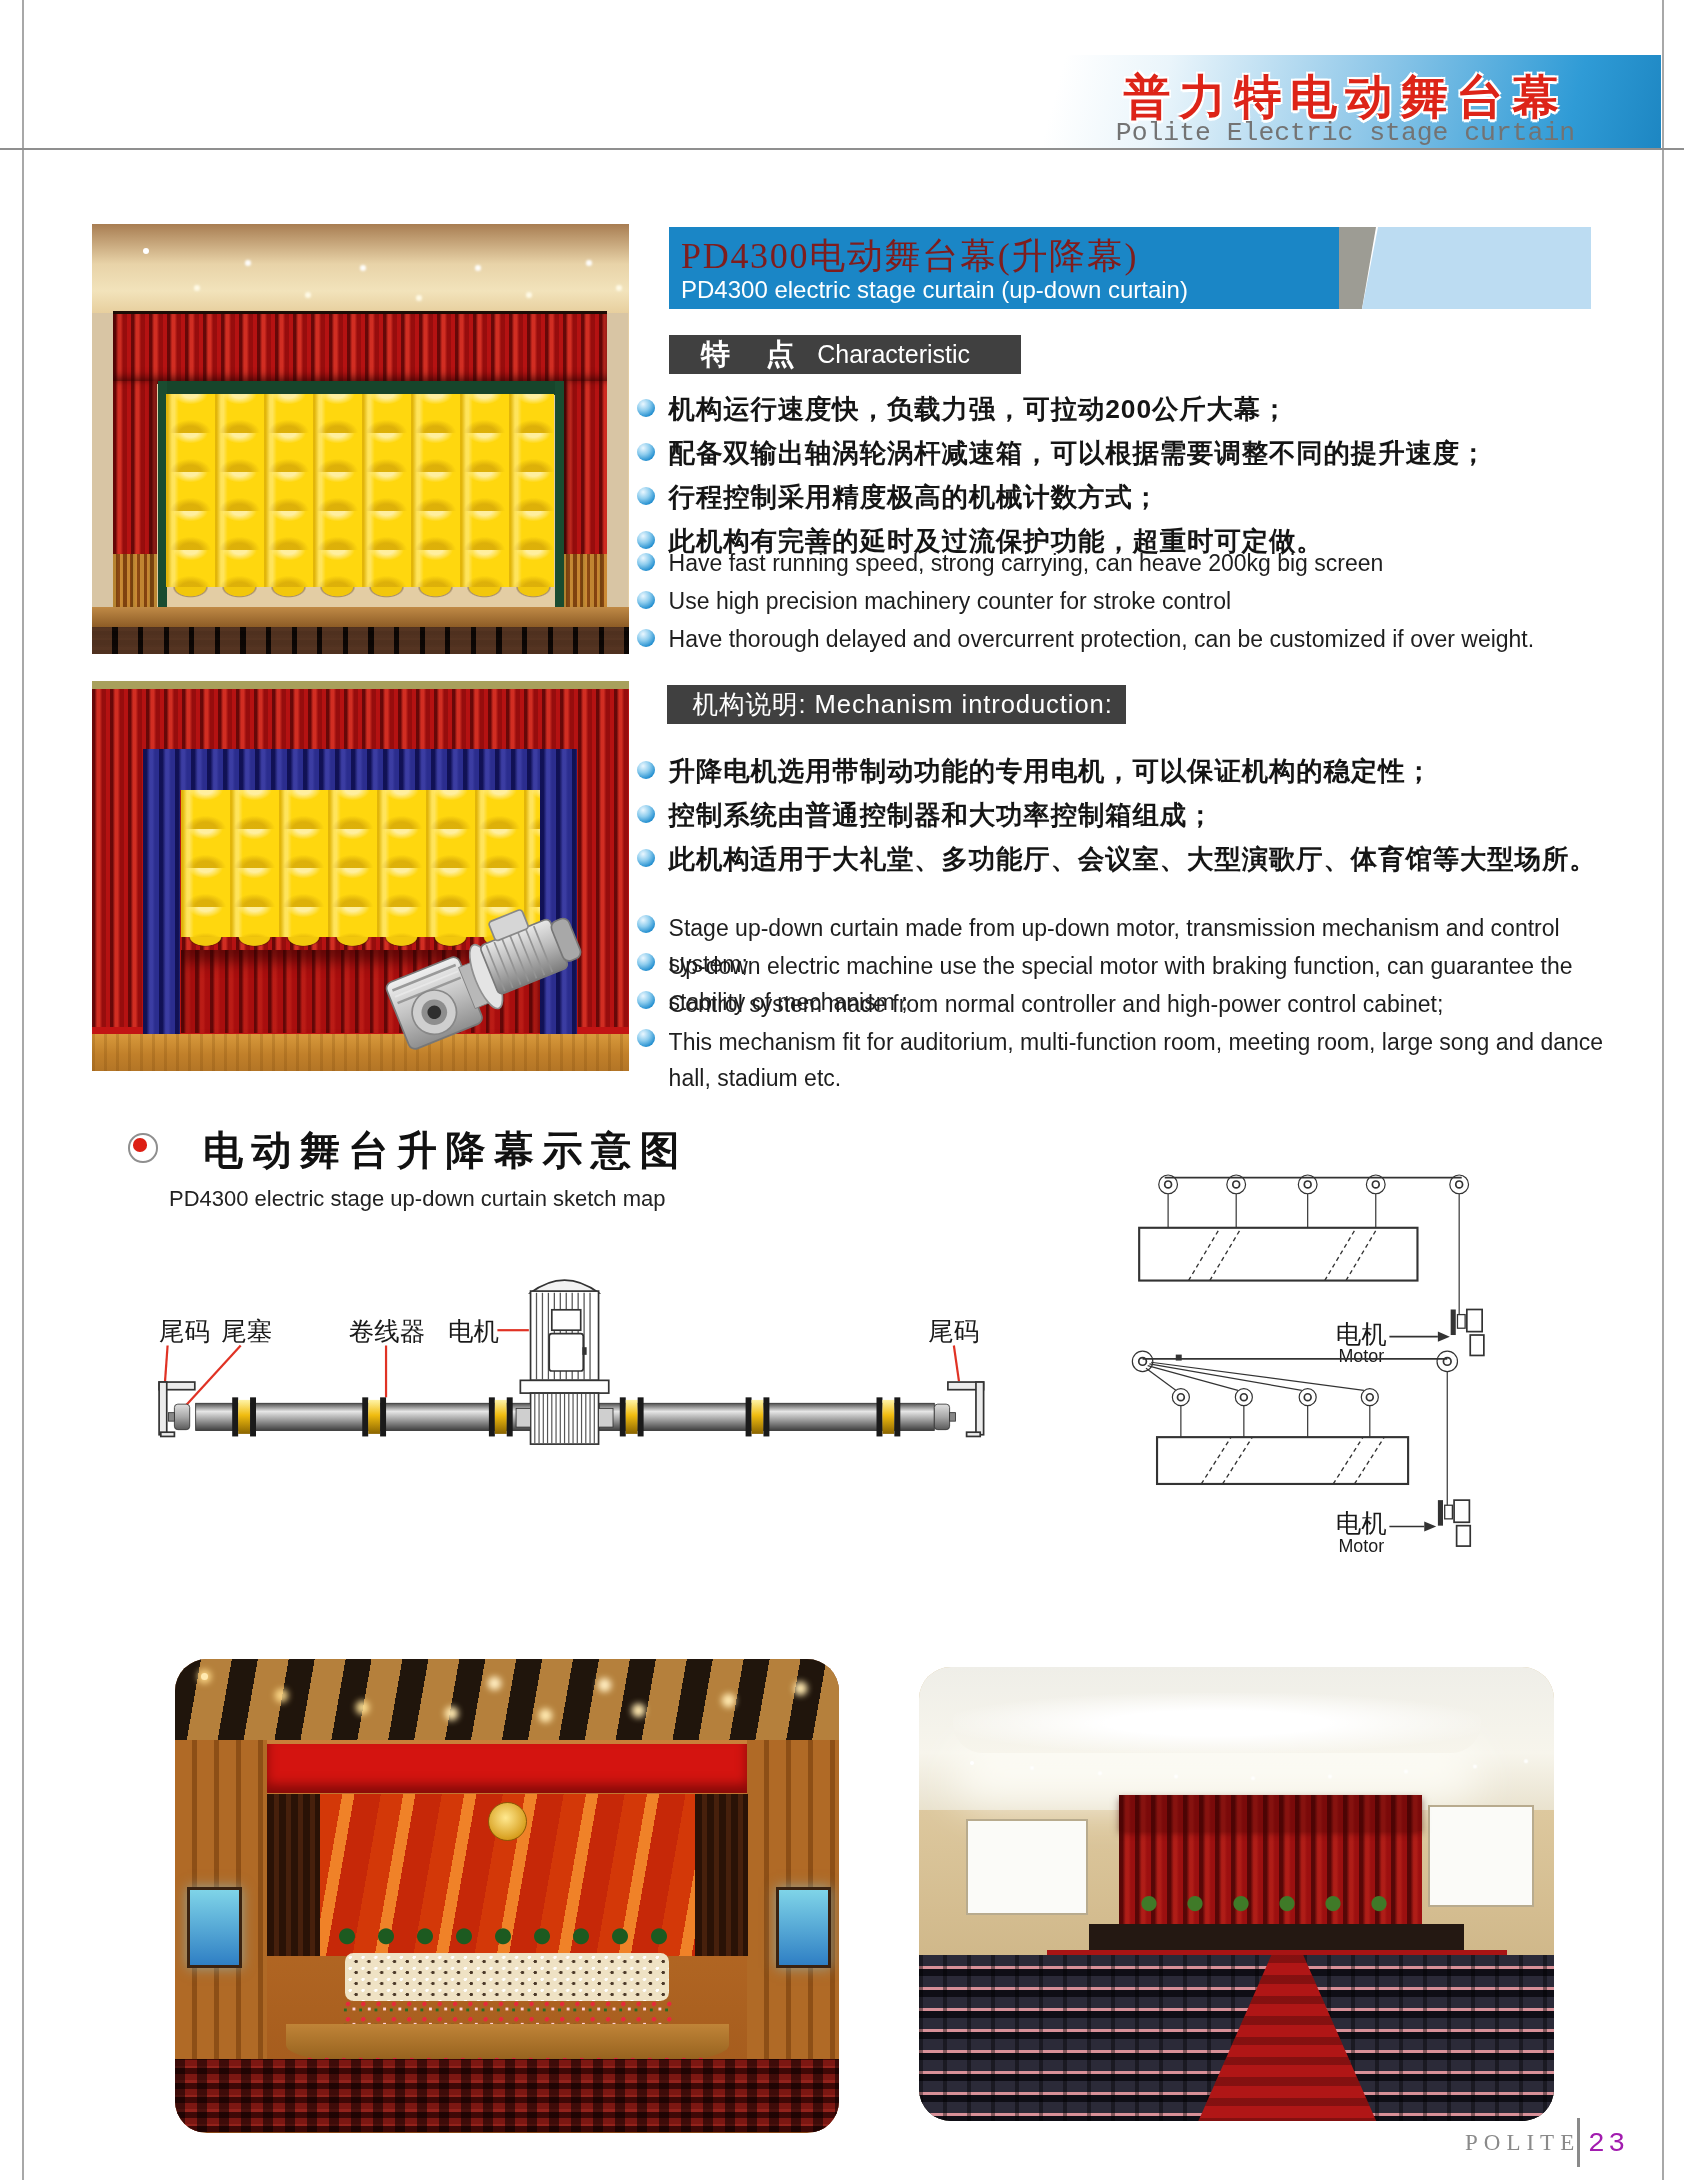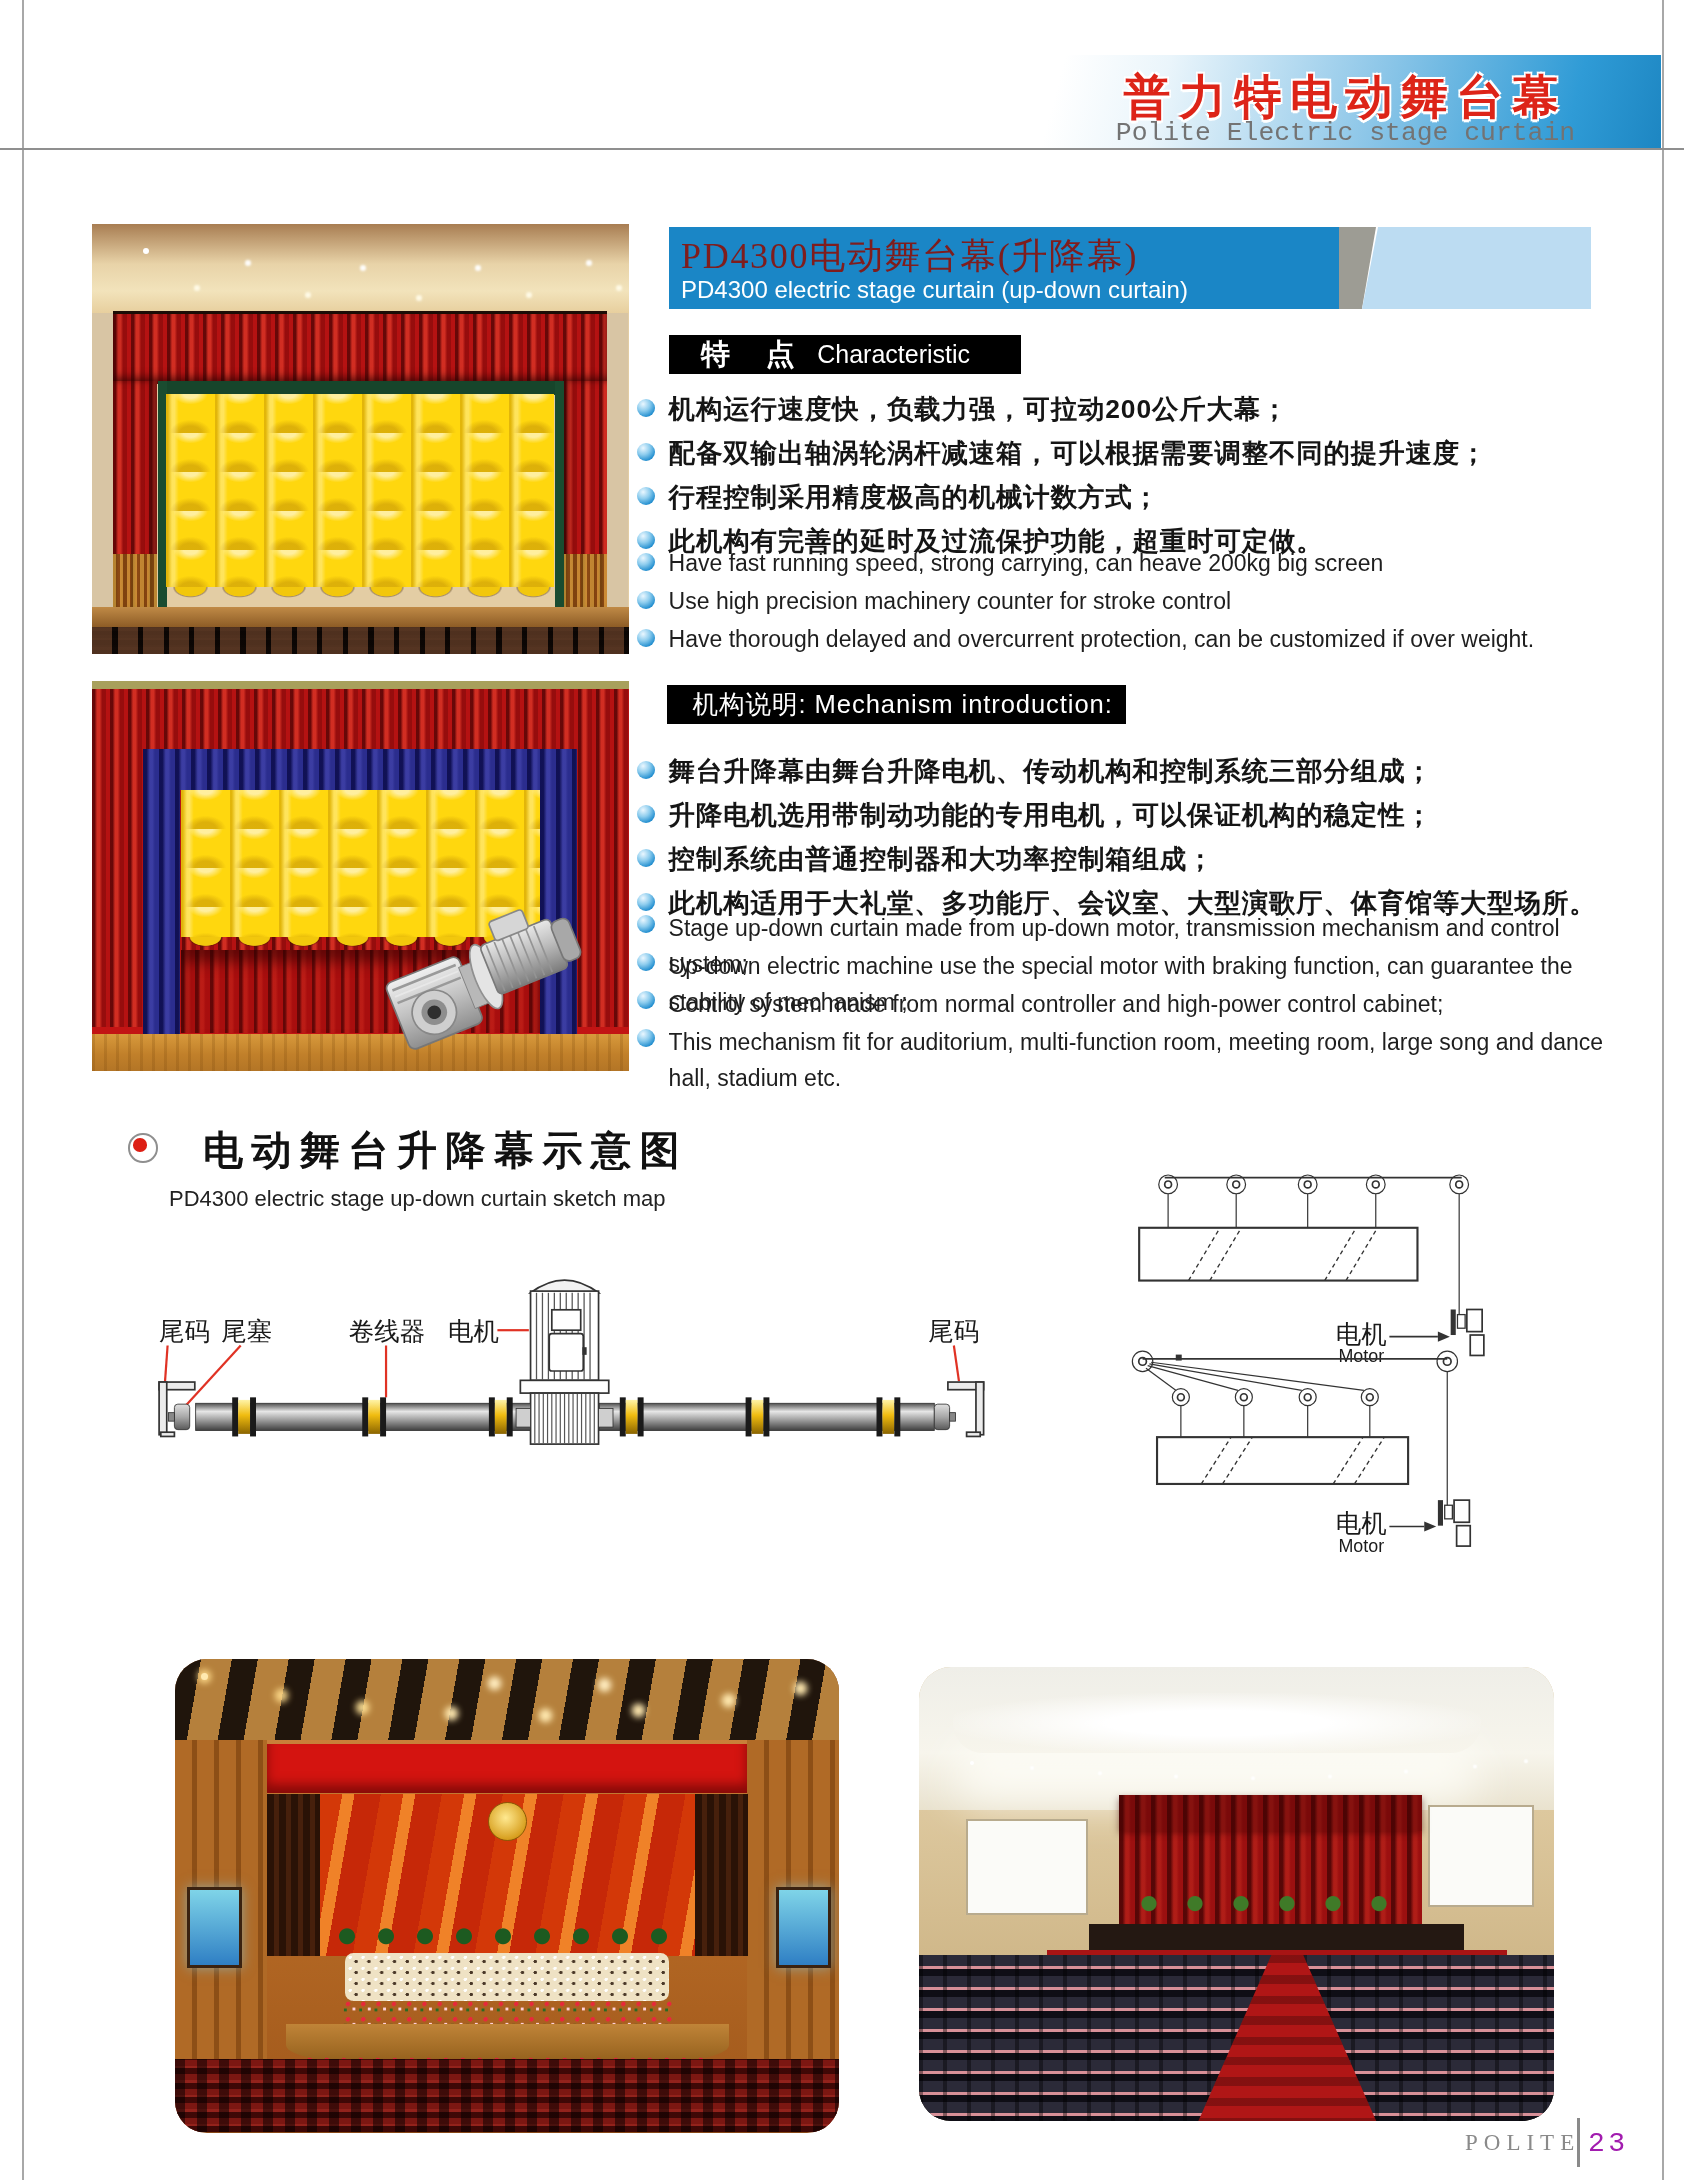--- a/index.html
+++ b/index.html
@@ -24,21 +24,21 @@
   .pbanner{left:669px;top:227px;width:922px;height:82px;}
   .pbanner-dark{left:0;top:0;width:670px;height:82px;background:#1a86c6;}
   .pbanner-wedge{left:670px;top:0;width:37px;height:82px;background:#9d9c94;
     clip-path:polygon(0 0,100% 0,62% 100%,0 100%);}
   .pbanner-light{left:693px;top:0;width:229px;height:82px;background:#bcdcf2;
     clip-path:polygon(7% 0,100% 0,100% 100%,0 100%);}
   .pbanner-zh{left:12px;top:5.1px;font-family:"Liberation Serif",serif;font-size:36px;color:#7f1d1d;letter-spacing:1.7px;}
   .pbanner-en{left:12px;top:49px;font-size:24px;color:#fff;}
 
   
-  .sec-banner{background:#000000;color:#fff;display:flex;align-items:center;}
+  .sec-banner{background:#404040;color:#fff;display:flex;align-items:center;}
   .char-banner{left:669px;top:335px;width:352px;height:39px;}
   .char-zh{font-size:29px;font-weight:bold;letter-spacing:3.4px;margin-left:32px;}
   .char-en{font-size:25px;margin-left:19px;text-align:center;}
   .mech-banner{left:667px;top:685px;width:459px;height:39px;}
   .mech-label{font-size:25.6px;margin-left:25.6px;letter-spacing:0.9px;}
 
   
   .bullets{display:flex;flex-direction:column;}
   .b-row{display:flex;align-items:flex-start;}
   .dot{width:18px;height:18px;border-radius:50%;flex:0 0 18px;margin-right:13.6px;
@@ -289,24 +289,20 @@
       </div>
   </div>
 
   <div class="abs sec-banner mech-banner">
     <span class="mech-label">机构说明: Mechanism introduction:</span>
   </div>
 
   <div class="abs bullets zh-list zh-list2">
     <div class="b-row">
         <span class="dot"></span>
-        <span class="zh-text">舞台升降幕由舞台升降电机、传动机构和控制系统三部分组成；</span>
-      </div>
-    <div class="b-row">
-        <span class="dot"></span>
         <span class="zh-text">升降电机选用带制动功能的专用电机，可以保证机构的稳定性；</span>
       </div>
     <div class="b-row">
         <span class="dot"></span>
         <span class="zh-text">控制系统由普通控制器和大功率控制箱组成；</span>
       </div>
     <div class="b-row">
         <span class="dot"></span>
         <span class="zh-text">此机构适用于大礼堂、多功能厅、会议室、大型演歌厅、体育馆等大型场所。</span>
       </div>

